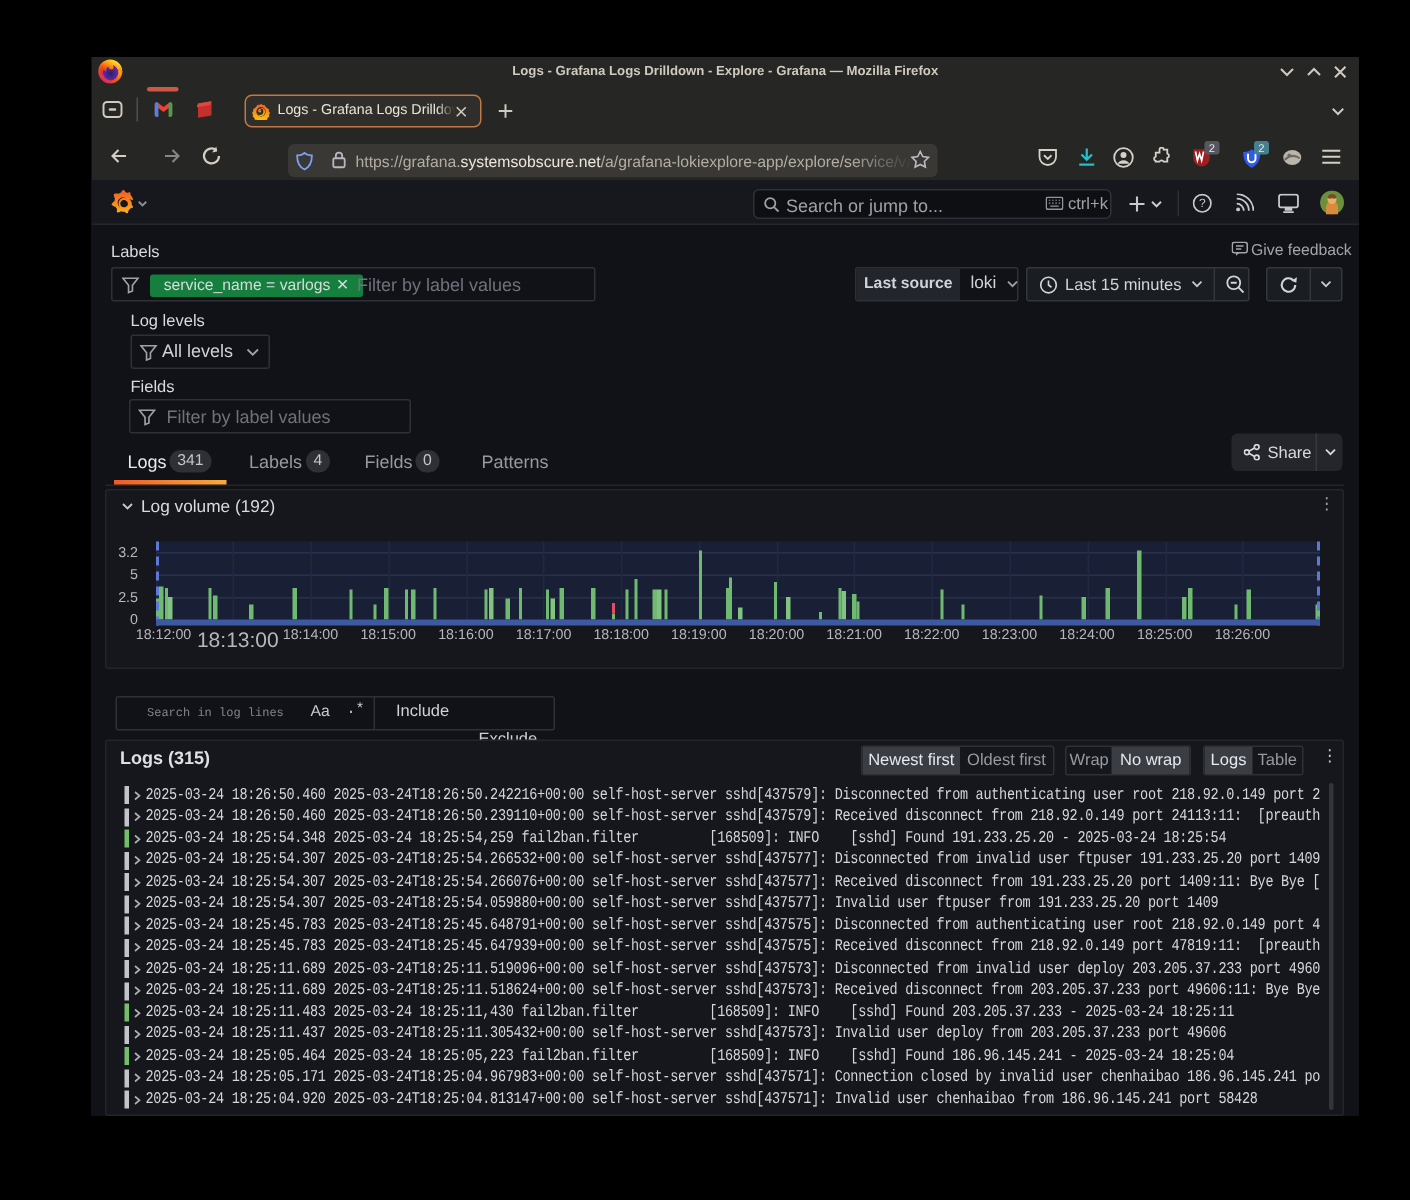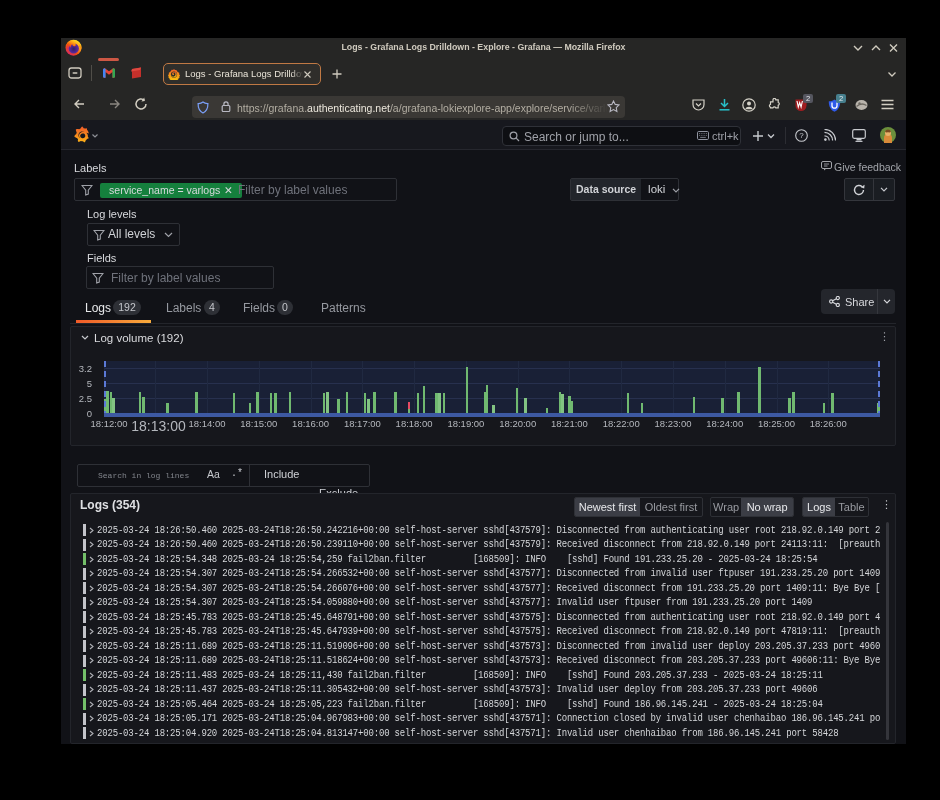--- a/index.html
+++ b/index.html
@@ -85,21 +85,21 @@
 <path d="M72.2 0.6 l0.6 3.4 -3.4 0.6 Z" fill="#d3cec2"></path>
 </svg>
 <div class="a" style="left:131px;top:8px;width:433px;height:22px;background:#3a3835;border-radius:4px;"></div>
 <svg class="a" style="left:136px;top:13px" width="12" height="13" viewBox="0 0 12 13">
 <path d="M6 1 C7.4 2.2 9.3 2.7 10.9 2.6 C11 7 9.4 10.4 6 12 C2.6 10.4 1 7 1.1 2.6 C2.7 2.7 4.6 2.2 6 1 Z" stroke="#7b9ff7" stroke-width="1.2" fill="none"></path>
 </svg>
 <svg class="a" style="left:160px;top:12px" width="10" height="13" viewBox="0 0 10 13">
 <rect x="1.2" y="5.5" width="7.6" height="6" rx="1" stroke="#b8b8c2" stroke-width="1.2" fill="none"></rect>
 <path d="M2.9 5.5 V3.9 a2.1 2.1 0 0 1 4.2 0 V5.5" stroke="#b8b8c2" stroke-width="1.2" fill="none"></path>
 </svg>
-<div class="a" style="left:176px;top:13.5px;width:375px;font-size:10.5px;color:#b2ada2;white-space:nowrap;overflow:hidden;-webkit-mask-image:linear-gradient(90deg,#000 88%,transparent 99%);">https://grafana.<span style="color:#ece7dc;">authenticating.net</span>/a/grafana-lokiexplore-app/explore/service/varlogs/logs?patterns=%5B%5D&amp;var</div>
+<div class="a" style="left:176px;top:13.5px;width:375px;font-size:10.5px;color:#b2ada2;white-space:nowrap;overflow:hidden;-webkit-mask-image:linear-gradient(90deg,#000 88%,transparent 99%);">https://grafana.<span style="color:#ece7dc;">systemsobscure.net</span>/a/grafana-lokiexplore-app/explore/service/varlogs/logs?patterns=%5B%5D&amp;var</div>
 <svg class="a" style="left:546px;top:12px" width="13" height="13" viewBox="0 0 13 13">
         <path d="M6.5 1 l1.7 3.4 3.8 0.55 -2.75 2.68 0.65 3.77 -3.4-1.8 -3.4 1.8 0.65-3.77 -2.75-2.68 3.8-0.55 Z" stroke="#b8b8c2" stroke-width="1.1" fill="none"></path>
       </svg>
 </div>
 <div class="a" style="left:0;top:50px;width:845px;height:32px;">
 <svg class="a" style="left:631px;top:11px" width="13" height="12" viewBox="0 0 13 12">
 <path d="M1 1 h11 v4.5 a5.5 5.5 0 0 1-11 0 Z" stroke="#d5d2c8" stroke-width="1.2" fill="none"></path>
 <path d="M4 4.5 l2.5 2.5 2.5 -2.5" stroke="#d5d2c8" stroke-width="1.2" fill="none"></path>
 </svg>
 <svg class="a" style="left:657px;top:10px" width="13" height="13" viewBox="0 0 13 13">
@@ -189,24 +189,40 @@
       </svg>
 <div class="a" style="left:773px;top:40.5px;font-size:10.5px;color:#a2a4aa;">Give feedback</div>
 <div class="a" style="left:13px;top:42px;font-size:11px;font-weight:500;color:#d9dade;">Labels</div>
 <div class="a" style="left:13px;top:58px;width:323px;height:23px;border:1px solid #2e3036;border-radius:2px;"></div>
 <svg class="a" style="left:20px;top:64px" width="12" height="12" viewBox="0 0 12 12">
         <path d="M1 1.5 h10 L7.3 6.2 V10 L4.7 11 V6.2 Z" stroke="#9fa1a8" stroke-width="1.1" fill="none"></path>
       </svg>
 <div class="a" style="left:39px;top:62.5px;width:142px;height:15px;background:#15803d;border-radius:2px;font-size:10.5px;font-weight:500;color:#d8d9dd;line-height:15px;text-align:center;white-space:nowrap;overflow:hidden;">service_name = varlogs  ✕</div>
 <div class="a" style="left:177px;top:63px;font-size:12px;color:#6f727b;">Filter by label values</div>
 <div class="a" style="left:509px;top:58px;width:109px;height:23px;border:1px solid #2e3036;border-radius:2px;display:flex;">
-        <div style="background:#22252b;padding:0 5px;line-height:21px;font-size:10.5px;font-weight:600;color:#d1d3d7;white-space:nowrap;">Data source</div>
+        <div style="background:#22252b;padding:0 5px;line-height:21px;font-size:10.5px;font-weight:600;color:#d1d3d7;white-space:nowrap;">Last source</div>
         <div style="line-height:21px;padding:0 7px;font-size:11.5px;color:#d1d3d7;white-space:nowrap;">loki &nbsp;<svg style="display:inline-block" width="8" height="5" viewBox="0 0 8 5">
             <path d="M1 0.8 l3 3 3-3" stroke="#9fa1a8" stroke-width="1.2" fill="none"></path>
           </svg></div>
+      </div>
+<div class="a" style="left:623px;top:58px;width:149px;height:23px;border:1px solid #34363c;border-radius:2px;background:#1a1d22;display:flex;align-items:center;">
+        <svg style="margin-left:8px" width="12" height="12" viewBox="0 0 12 12">
+          <circle cx="6" cy="6" r="5.2" stroke="#d2d4d8" stroke-width="1.1" fill="none"></circle>
+          <path d="M6 3 V6 L8 7.5" stroke="#d2d4d8" stroke-width="1.1" fill="none"></path>
+        </svg>
+        <span style="font-size:11px;font-weight:500;color:#d2d4d8;margin-left:5px;white-space:nowrap;">Last 15 minutes</span>
+        <svg style="margin-left:6px" width="8" height="5" viewBox="0 0 8 5">
+          <path d="M1 0.8 l3 3 3-3" stroke="#c7c9ce" stroke-width="1.2" fill="none"></path>
+        </svg>
+        <div style="width:1px;height:23px;background:#34363c;margin-left:7px;"></div>
+        <svg style="margin-left:7px" width="13" height="13" viewBox="0 0 13 13">
+          <circle cx="5.5" cy="5.5" r="4.3" stroke="#d2d4d8" stroke-width="1.2" fill="none"></circle>
+          <path d="M8.8 8.8 L12 12" stroke="#d2d4d8" stroke-width="1.2"></path>
+          <path d="M3.5 5.5 h4" stroke="#d2d4d8" stroke-width="1.2"></path>
+        </svg>
       </div>
 <div class="a" style="left:783px;top:58px;width:51px;height:23px;border:1px solid #34363c;border-radius:2px;background:#1a1d22;display:flex;align-items:center;">
         <svg style="margin-left:8px" width="12" height="12" viewBox="0 0 12 12">
           <path d="M10.5 6 a4.5 4.5 0 1 1-1.4-3.3" stroke="#d2d4d8" stroke-width="1.4" fill="none"></path>
           <path d="M11.6 0.8 L11.2 4.5 L7.8 3.2 Z" fill="#d2d4d8"></path>
         </svg>
         <div style="width:1px;height:23px;background:#34363c;margin-left:8px;"></div>
         <svg style="margin-left:6px" width="8" height="5" viewBox="0 0 8 5">
           <path d="M1 0.8 l3 3 3-3" stroke="#c7c9ce" stroke-width="1.2" fill="none"></path>
         </svg>
@@ -221,21 +237,21 @@
         <path d="M1 1 l3.5 3.5 L8 1" stroke="#9fa1a8" stroke-width="1.2" fill="none"></path>
       </svg>
 <div class="a" style="left:26px;top:132px;font-size:11px;font-weight:500;color:#d9dade;">Fields</div>
 <div class="a" style="left:25px;top:146px;width:188px;height:23px;border:1px solid #2e3036;border-radius:2px;"></div>
 <svg class="a" style="left:31px;top:152px" width="12" height="12" viewBox="0 0 12 12">
         <path d="M1 1.5 h10 L7.3 6.2 V10 L4.7 11 V6.2 Z" stroke="#9fa1a8" stroke-width="1.1" fill="none"></path>
       </svg>
 <div class="a" style="left:50px;top:151px;font-size:12px;color:#6f727b;">Filter by label values</div>
 <div class="a" style="left:9px;top:203px;width:826px;height:1px;background:#23252b;"></div>
 <div class="a" style="left:24px;top:181px;font-size:12px;font-weight:500;color:#e8e9eb;">Logs</div>
-<div class="a" style="left:52px;top:180px;width:28px;height:15px;background:#2e3036;border-radius:8px;font-size:10.5px;color:#c4c6cb;text-align:center;line-height:15px;">192</div>
+<div class="a" style="left:52px;top:180px;width:28px;height:15px;background:#2e3036;border-radius:8px;font-size:10.5px;color:#c4c6cb;text-align:center;line-height:15px;">341</div>
 <div class="a" style="left:15px;top:200px;width:75px;height:3px;background:linear-gradient(90deg,#f05a28,#f8ab3c);"></div>
 <div class="a" style="left:105px;top:181px;font-size:12px;color:#9699a0;">Labels</div>
 <div class="a" style="left:143px;top:180px;width:16px;height:15px;background:#2e3036;border-radius:8px;font-size:10.5px;color:#c4c6cb;text-align:center;line-height:15px;">4</div>
 <div class="a" style="left:182px;top:181px;font-size:12px;color:#9699a0;">Fields</div>
 <div class="a" style="left:216px;top:180px;width:16px;height:15px;background:#2e3036;border-radius:8px;font-size:10.5px;color:#c4c6cb;text-align:center;line-height:15px;">0</div>
 <div class="a" style="left:260px;top:181px;font-size:12px;color:#9699a0;">Patterns</div>
 <div class="a" style="left:760px;top:169px;width:74px;height:25px;background:#24262c;border-radius:4px;display:flex;align-items:center;">
         <svg style="margin-left:8px" width="11" height="11" viewBox="0 0 11 11">
           <circle cx="2.2" cy="5.5" r="1.6" stroke="#d8d9dd" stroke-width="1.1" fill="none"></circle>
           <circle cx="8.8" cy="2" r="1.6" stroke="#d8d9dd" stroke-width="1.1" fill="none"></circle>
@@ -346,21 +362,21 @@
 <div class="a" style="left:691.5px;top:297.5px;width:48px;text-align:center;font-size:9.5px;color:#b4b7bd;">18:25:00</div>
 <div class="a" style="left:743.3px;top:297.5px;width:48px;text-align:center;font-size:9.5px;color:#b4b7bd;">18:26:00</div>
 <div class="a" style="left:16px;top:344px;width:293px;height:23px;border:1px solid #2e3036;border-radius:2px;"></div>
 <div class="a mono" style="left:37px;top:351px;font-size:8px;color:#82858c;white-space:nowrap;">Search in log lines</div>
 <div class="a" style="left:146px;top:348px;font-size:10.5px;color:#c7c9ce;">Aa</div>
 <div class="a mono" style="left:170px;top:348px;font-size:10px;color:#c7c9ce;">.*</div>
 <div class="a" style="left:188px;top:344px;width:1px;height:23px;background:#2e3036;"></div>
 <div class="a" style="left:203px;top:348px;font-size:11px;font-weight:500;color:#cfd1d6;">Include</div>
 <div class="a" style="left:258px;top:367px;font-size:11px;font-weight:500;color:#cfd1d6;">Exclude</div>
 <div class="a" style="left:9px;top:373px;width:826px;height:251px;background:#16171c;border:1px solid #23252b;border-radius:2px;overflow:hidden;"></div>
-<div class="a" style="left:19px;top:378px;font-size:12px;font-weight:bold;color:#dfe0e3;">Logs (354)</div>
+<div class="a" style="left:19px;top:378px;font-size:12px;font-weight:bold;color:#dfe0e3;">Logs (315)</div>
 <div class="a" style="left:513px;top:377px;width:129px;height:20px;border:1px solid #2e3036;border-radius:2px;display:flex;align-items:center;overflow:hidden;">
         <span style="width:66px;height:20px;line-height:20px;text-align:center;background:#3b3d45;color:#e8e9ec;font-size:11px;font-weight:500;">Newest first</span>
         <span style="width:63px;height:20px;line-height:20px;text-align:center;color:#989aa0;font-size:11px;font-weight:500;">Oldest first</span>
       </div>
 <div class="a" style="left:649px;top:377px;width:84px;height:20px;border:1px solid #2e3036;border-radius:2px;display:flex;align-items:center;overflow:hidden;">
         <span style="width:31px;height:20px;line-height:20px;text-align:center;color:#989aa0;font-size:11px;font-weight:500;">Wrap</span>
         <span style="width:53px;height:20px;line-height:20px;text-align:center;background:#3b3d45;color:#e8e9ec;font-size:11px;font-weight:500;">No wrap</span>
       </div>
 <div class="a" style="left:741px;top:377px;width:67px;height:20px;border:1px solid #2e3036;border-radius:2px;display:flex;align-items:center;overflow:hidden;">
         <span style="width:33px;height:20px;line-height:20px;text-align:center;background:#3b3d45;color:#e8e9ec;font-size:11px;font-weight:500;">Logs</span>

